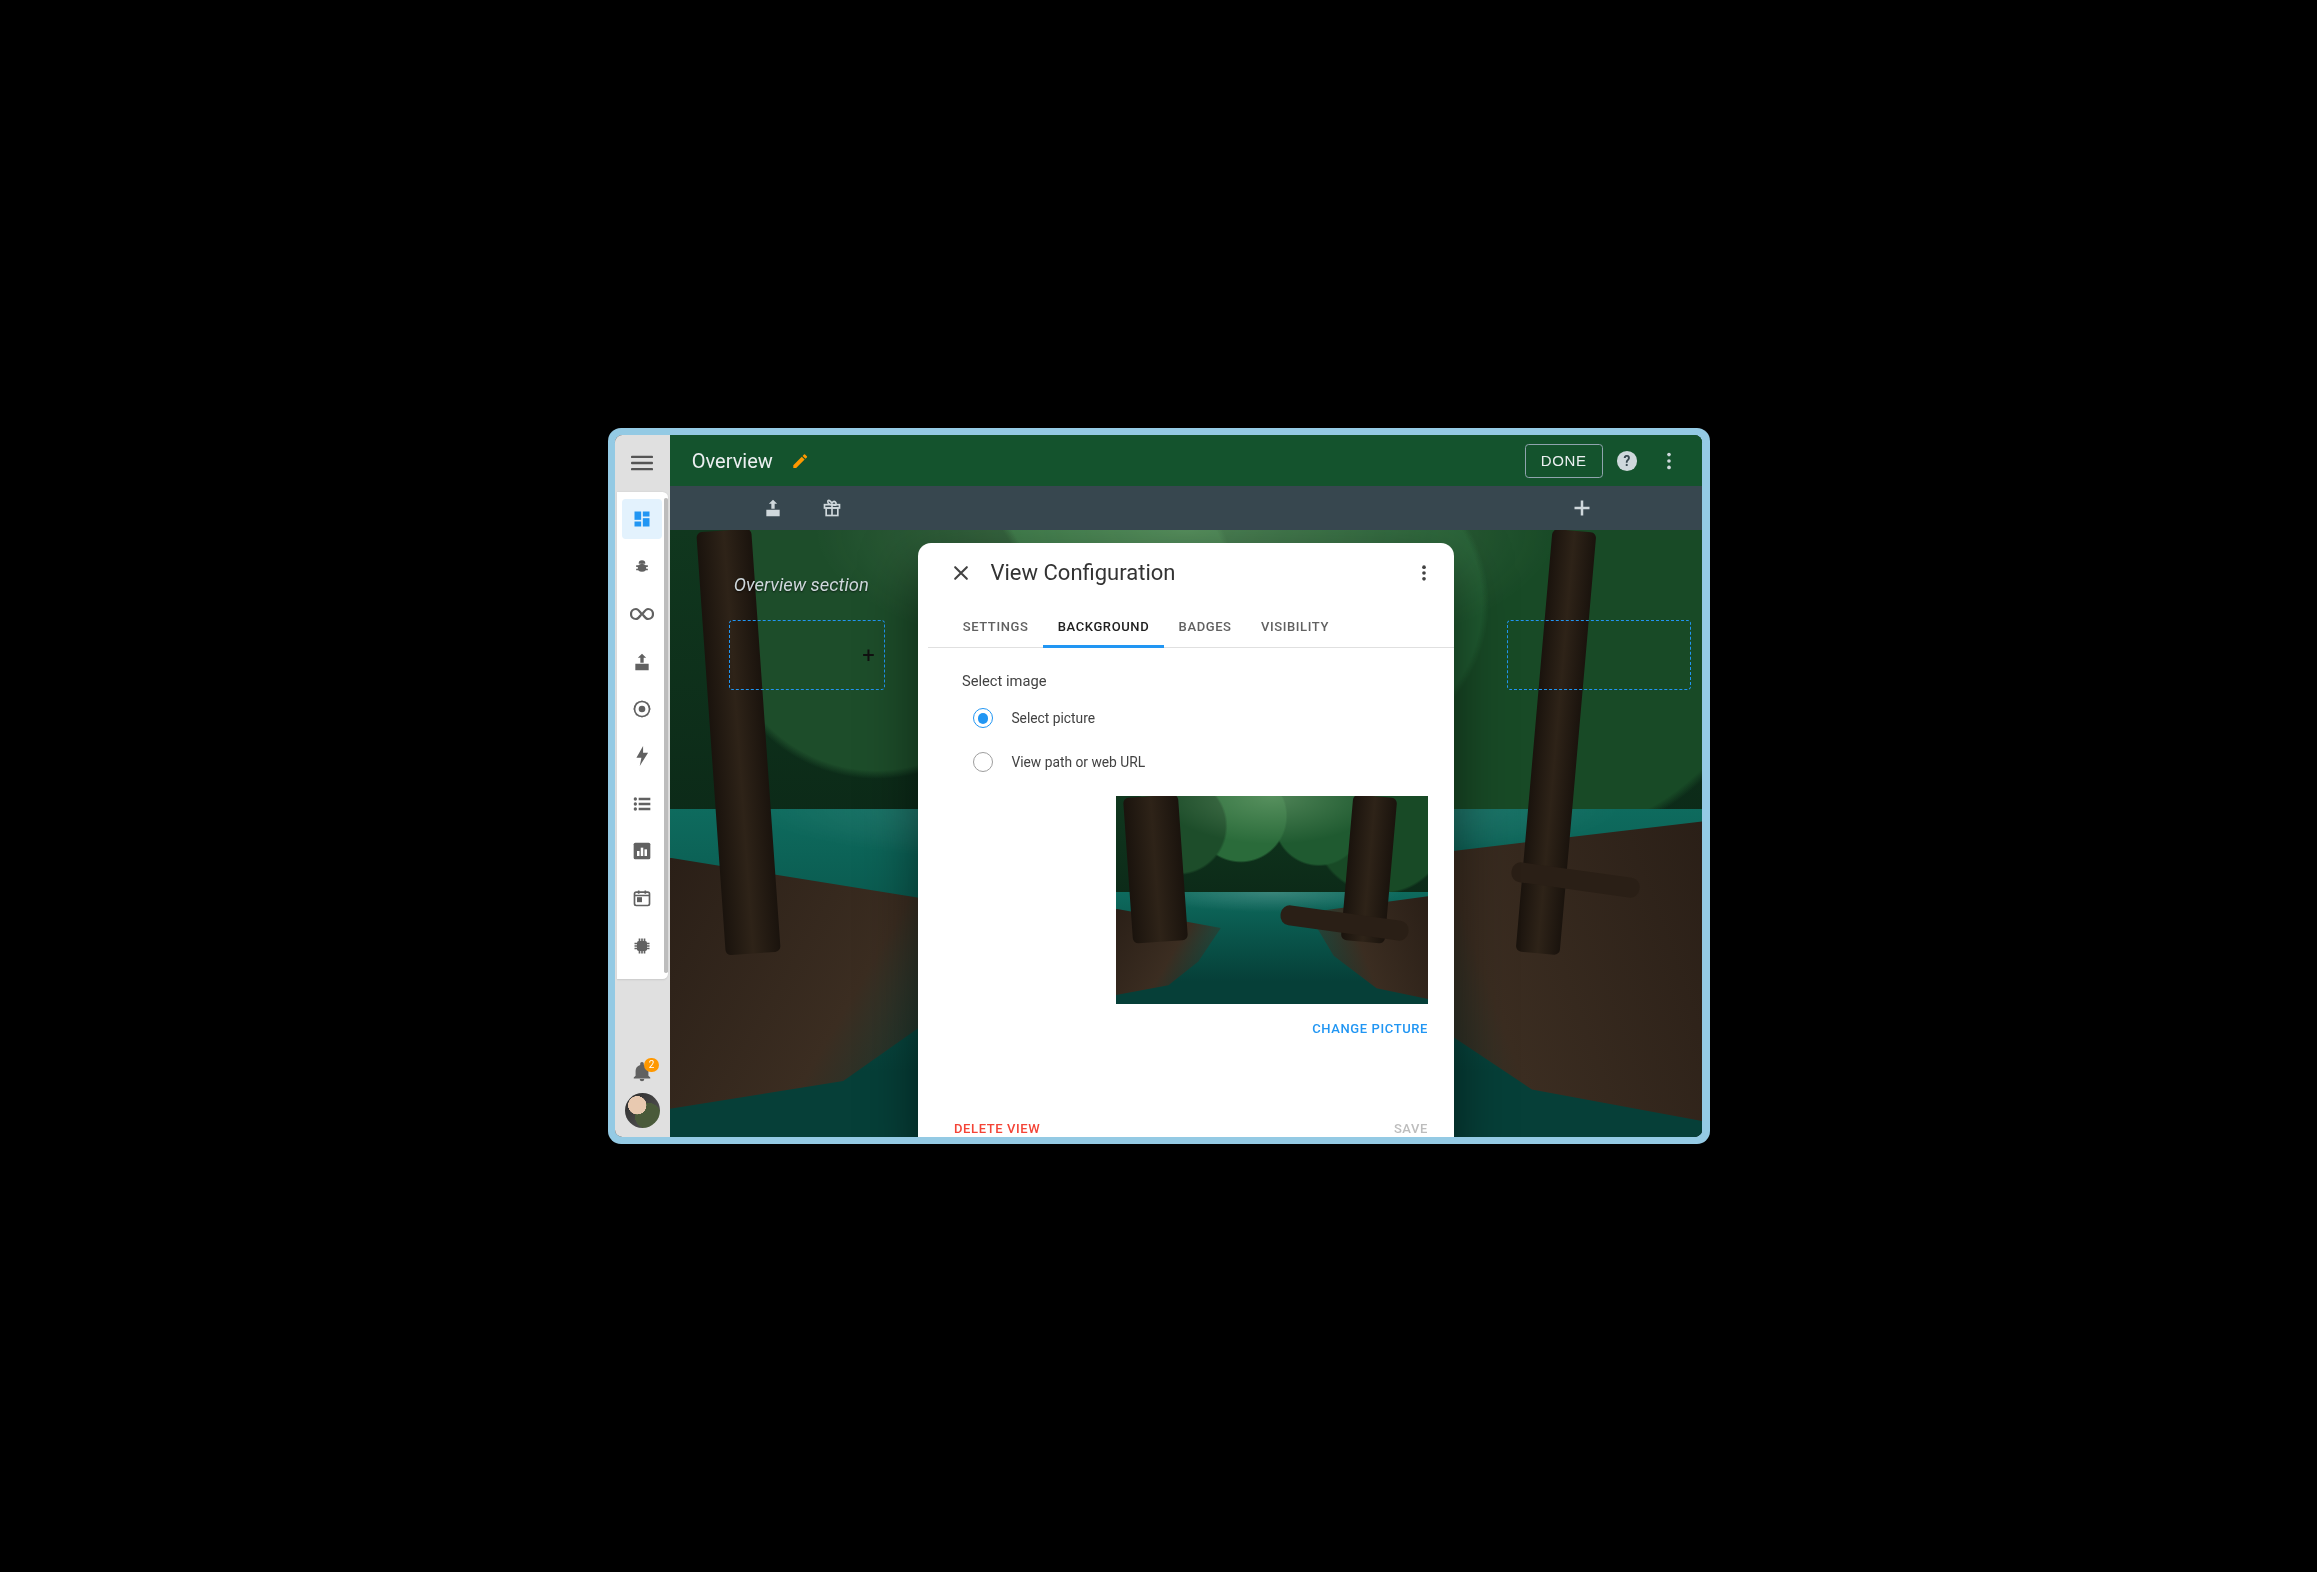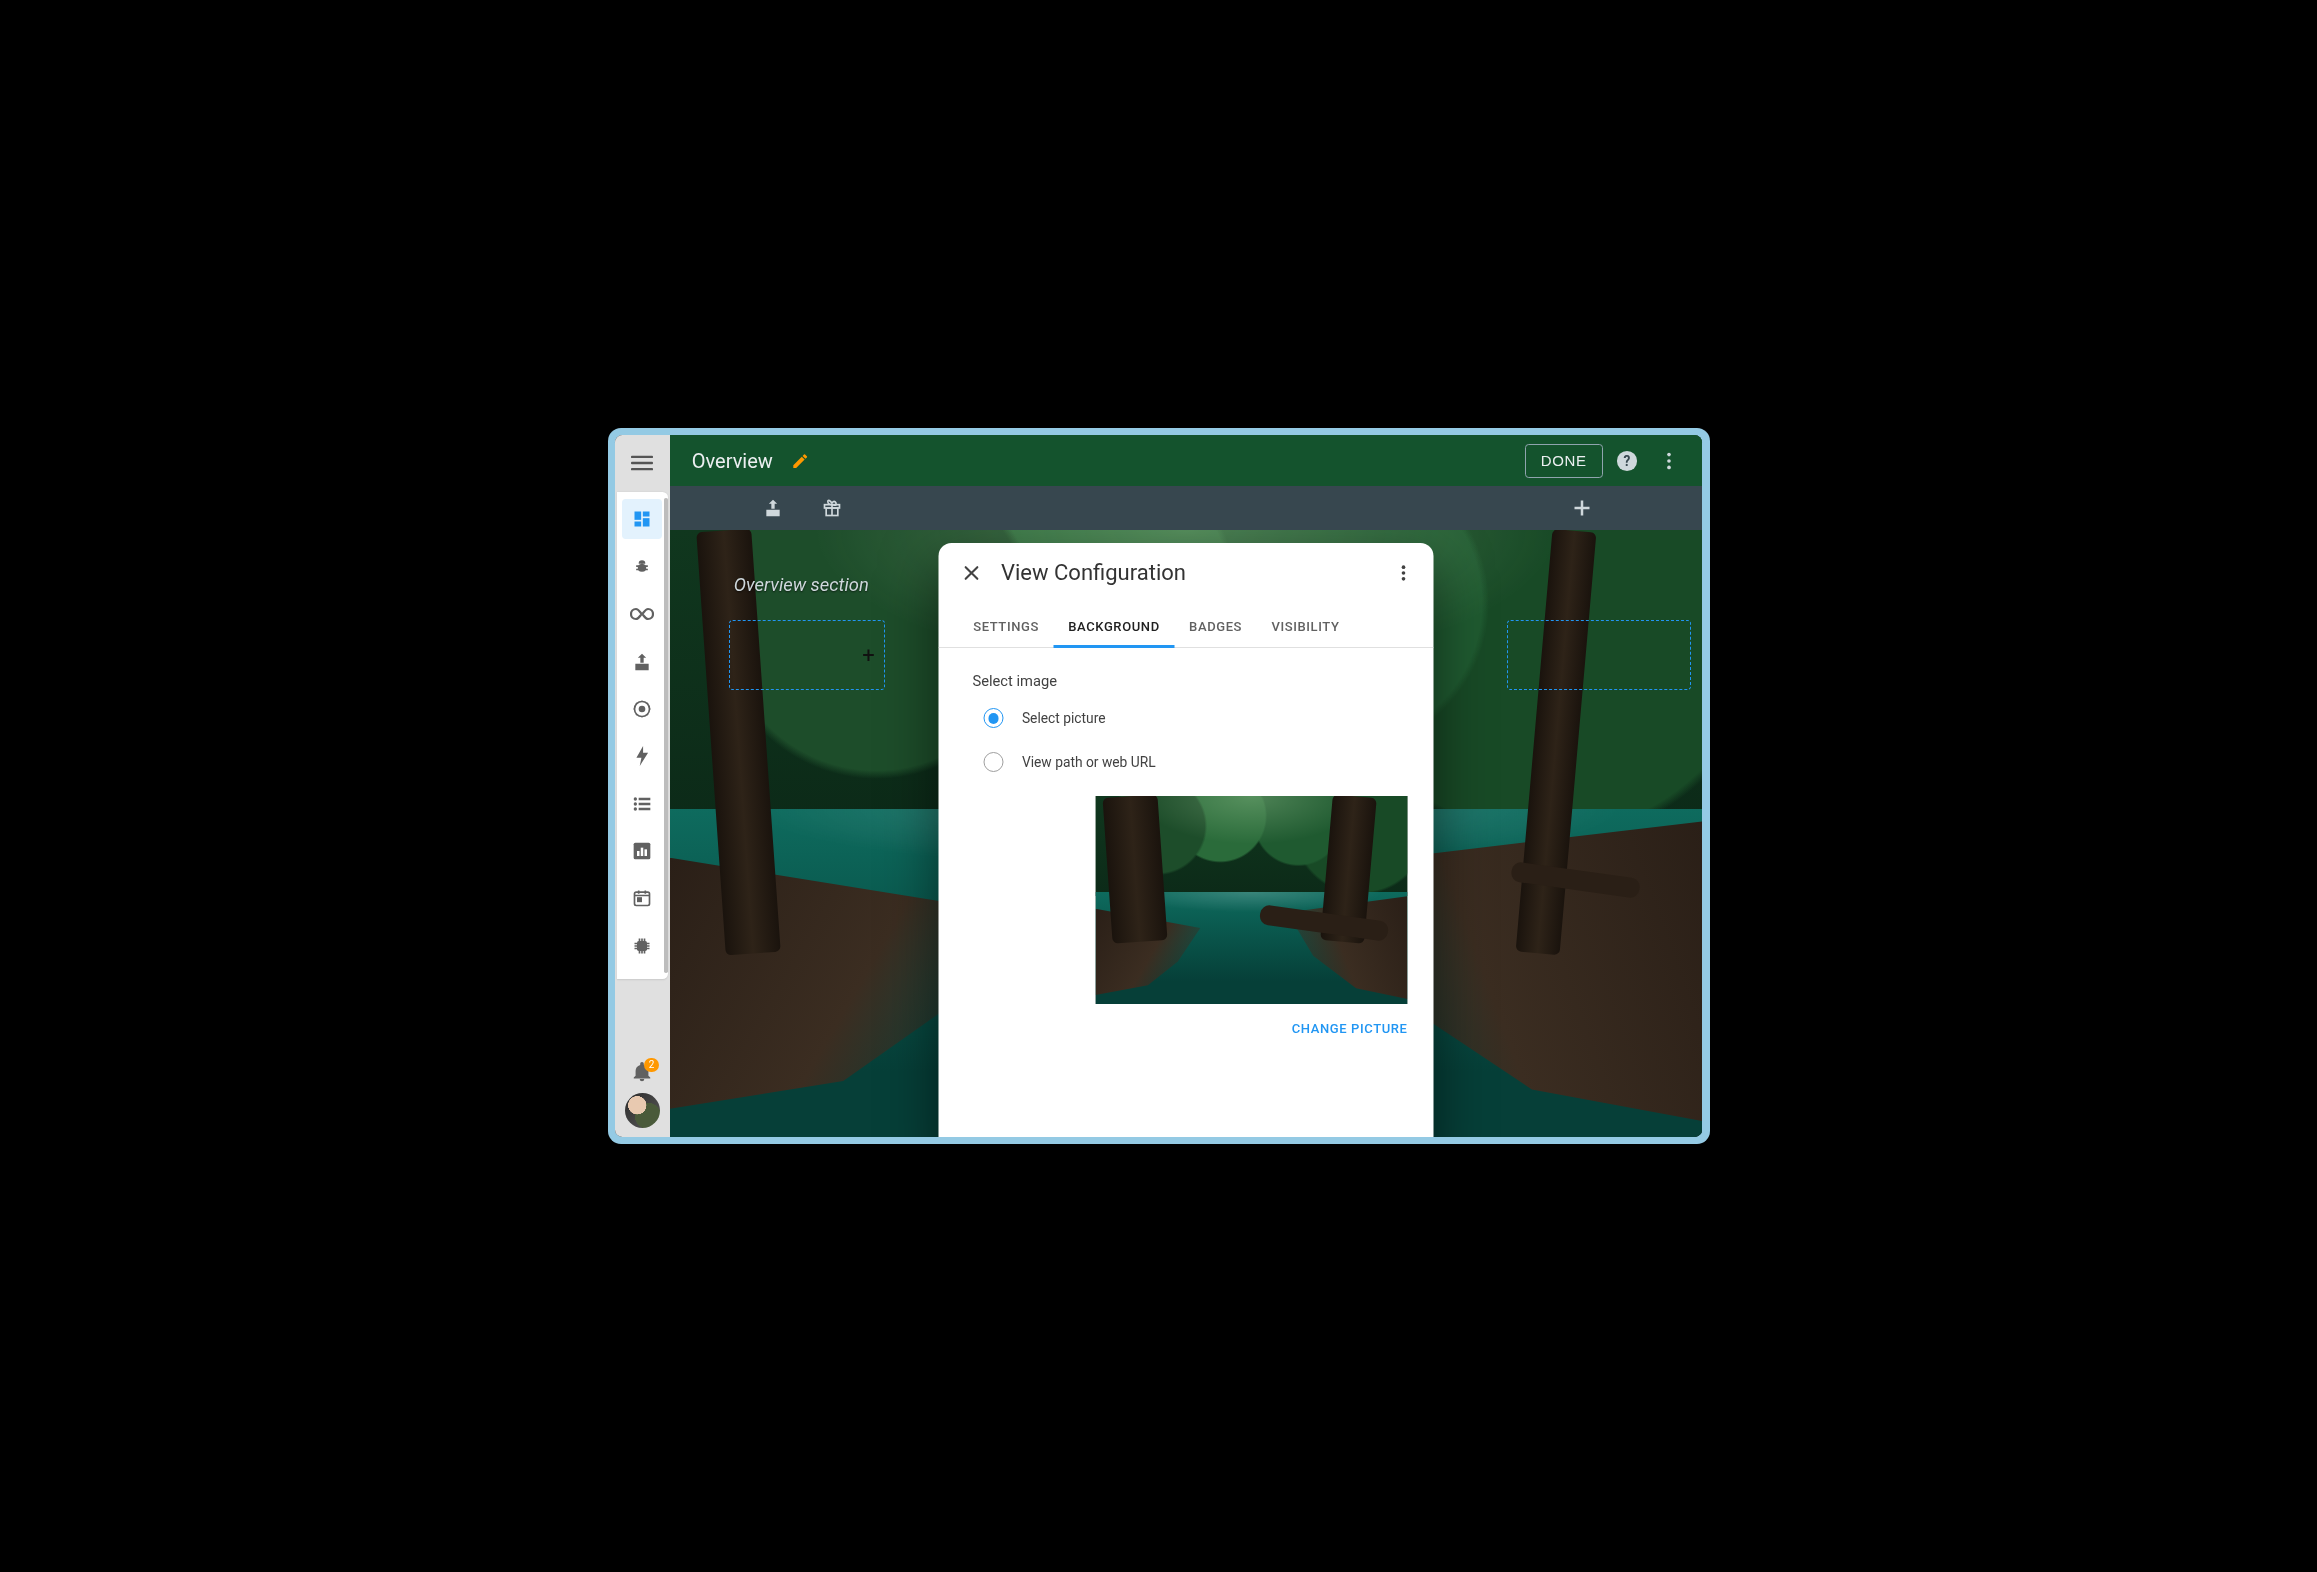--- a/index.html
+++ b/index.html
@@ -212,29 +212,30 @@
     color:#111; font-size:22px;
   }
   .drop-right { right: 11px; width: 184px; }
 
   
   .modal {
     position: absolute;
     top: 13px;
     left: 50%;
     transform: translateX(-50%);
-    width: 495px;
+    width: 536px;
     height: 615px;
     background: #fff;
     border-radius: 13px;
     box-shadow: 0 22px 55px rgba(0,0,0,.5);
     display: flex;
     flex-direction: column;
     overflow: hidden;
     color: #212121;
+    padding-left: 10px;
   }
   .modal-header {
     display: flex;
     align-items: center;
     padding: 16.5px 20px 7.3px 20px;
   }
   .modal-header .close {
     width: 26px; height: 26px;
     display:flex;align-items:center;justify-content:center;
     color:#424242;
@@ -529,19 +530,23 @@
                   <div class="bank-r"></div>
                   <div class="trunk t1"></div>
                   <div class="trunk t2"></div>
                   <div class="log"></div>
                 </div>
               </div>
               <div class="change-link">CHANGE PICTURE</div>
             </div>
           </div>
 
+          <div class="modal-footer">
+            <span class="delete-link">DELETE VIEW</span>
+            <span class="save-link">SAVE</span>
+          </div>
         </div>
 
       </div>
     </div>
   </div>
 </div>
 
 
 </body></html>

